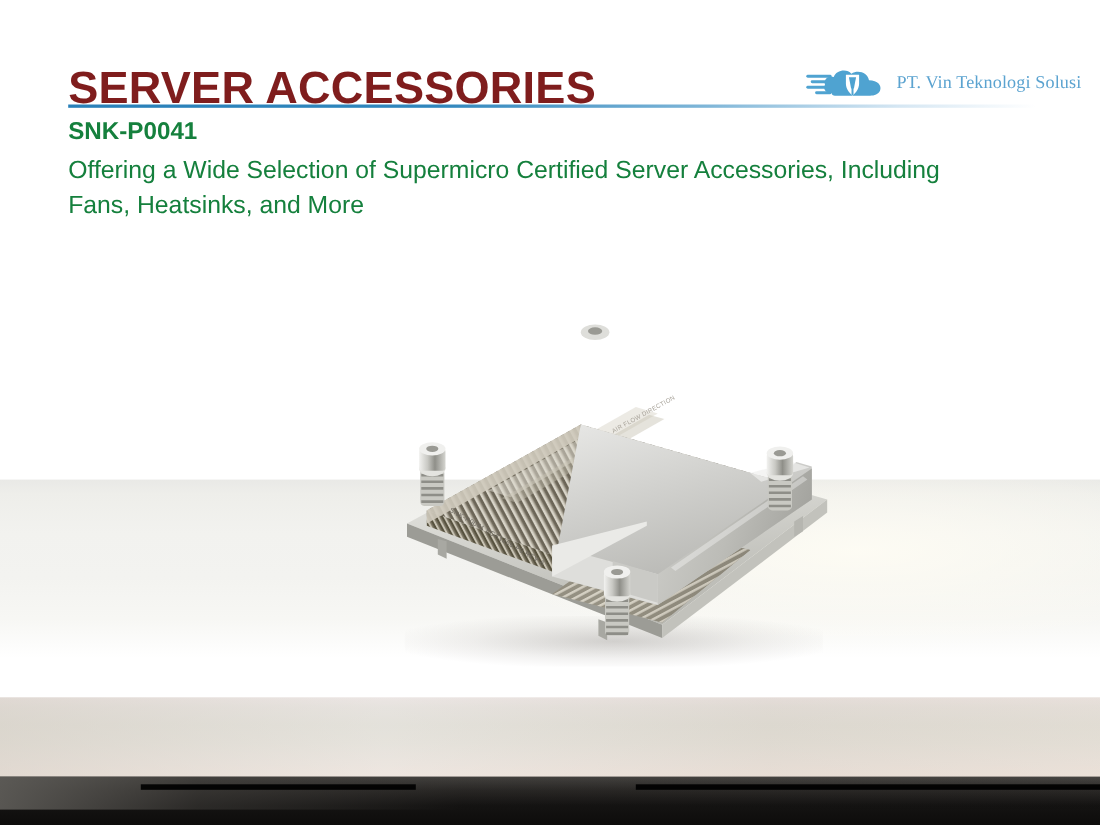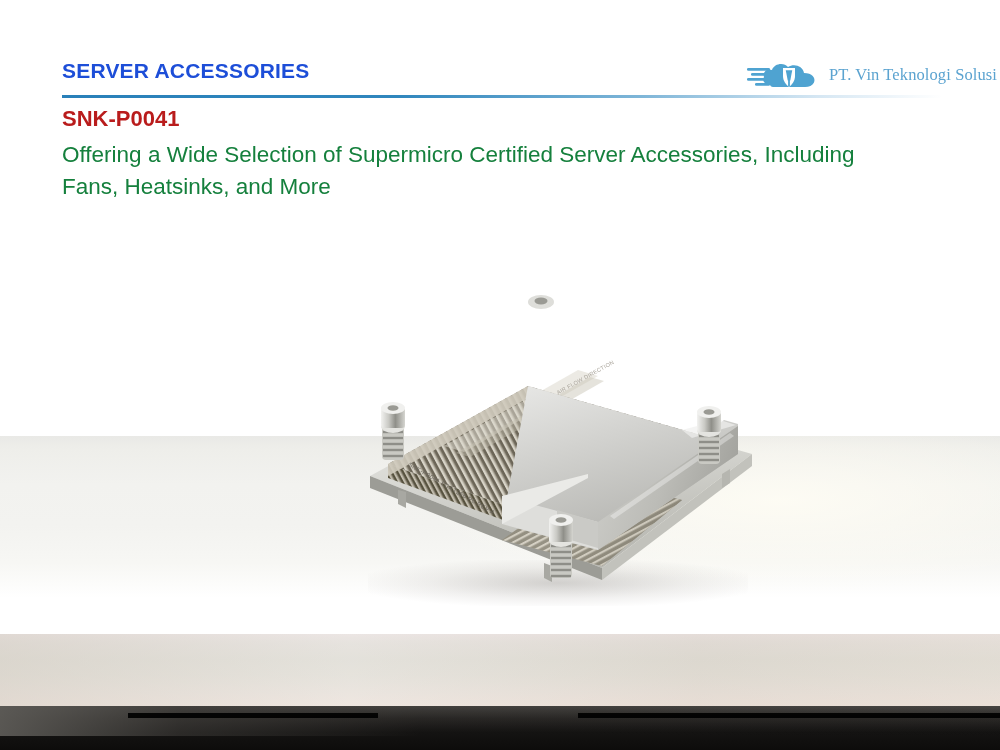--- a/index.html
+++ b/index.html
@@ -43,42 +43,42 @@
     background:linear-gradient(to right, rgba(92,90,86,0.95) 0%, rgba(60,58,55,0.6) 18%, rgba(20,19,18,0.15) 42%, rgba(12,11,10,0.05) 100%);
   }
   .dark-strip {
     position:absolute; height:5px; background:#000; opacity:0.92;
   }
 
   
   .header { position:absolute; top:0; left:0; width:1000px; height:104px; }
   .page-title {
     position:absolute; left:62px; top:60px;
-    font-size:21px; font-weight:bold; letter-spacing:0.2px;
-    color:#1d4ed8; line-height:1;
+    font-size:41px; font-weight:bold; letter-spacing:0.2px;
+    color:#7f1d1d; line-height:1;
     font-family:"Liberation Sans", sans-serif;
     text-align:center;
   }
   .header-rule {
     position:absolute; left:62px; top:95px; width:880px; height:3px;
     background:linear-gradient(to right, #2980b9 0%, #2f86bd 38%, #7fb6d8 66%, #d6e7f3 86%, #ffffff 100%);
   }
 
   
-  .brand { position:absolute; right:3px; top:58px; display:flex; align-items:center; gap:7px; }
+  .brand { position:absolute; right:17px; top:58px; display:flex; align-items:center; gap:7px; }
   .brand-mark { width:76px; height:34px; display:block; }
   .brand-text {
     font-family:"Liberation Serif", serif;
     font-size:16.5px; color:#5BA3D0; white-space:nowrap; letter-spacing:0.1px;
   }
 
   
   .model-code {
     position:absolute; left:62px; top:108px;
-    font-size:22px; font-weight:bold; color:#b91c1c; line-height:1;text-align:center;
+    font-size:22px; font-weight:bold; color:#15803d; line-height:1;text-align:center;
   }
   .tagline {
     position:absolute; left:62px; top:139px; width:840px;
     font-size:22.5px; color:#15803d; line-height:1.42; font-weight:normal;
   }
 
   
   .product { position:absolute; left:352px; top:278px; width:420px; height:340px; }
   .product svg { display:block; }
   .product-label {

